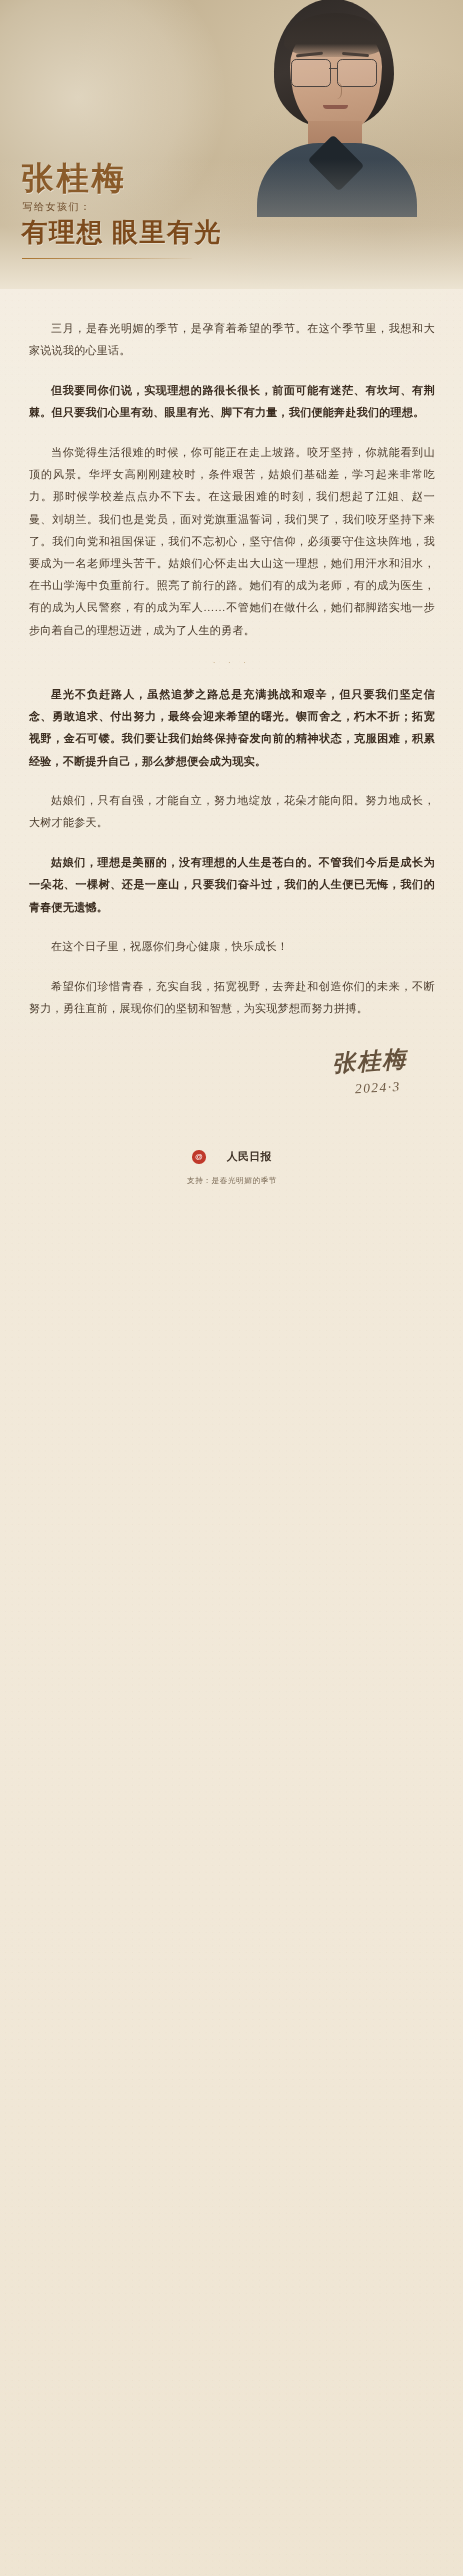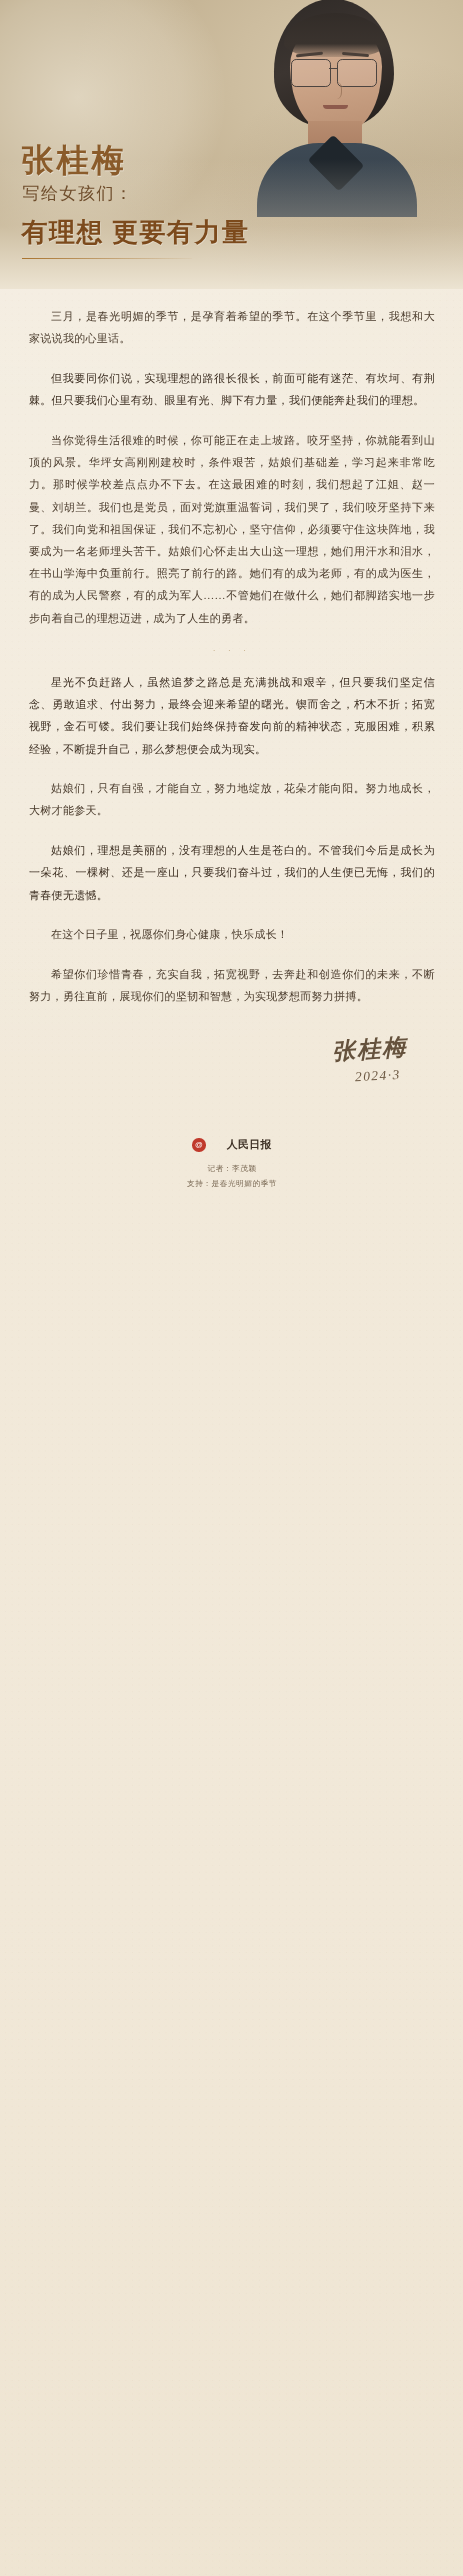--- a/index.html
+++ b/index.html
@@ -188,57 +188,57 @@
   .hero-name {
     font-size: 32px;
     letter-spacing: 3.1px;
     font-weight: bold;
     color: #8a5b2a;
     text-shadow: 0.5px 0.5px 0 rgba(255,255,255,0.45);
     line-height: 1.05;
     margin: 0 0 5.2px 0;
   }
   .hero-sub {
-    font-size: 17px;
+    font-size: 10px;
     color: #6e4c2b;
     letter-spacing: 1.5px;
-    margin: 0 0 10px 1px;
+    margin: 0 0 1px 1px;
   }
   .hero-slogan {
     font-size: 26px;
     font-weight: bold;
     color: #7c4a1c;
     letter-spacing: 1.5px;
     margin: 0;
     text-shadow: 0.5px 0.5px 0 rgba(255,255,255,0.35);
   }
   .hero-rule {
     width: 170px;
     height: 1.5px;
     background: linear-gradient(90deg, #a9742f 0%, rgba(169,116,47,0.05) 100%);
     margin-top: 7.2px;
   }
 
   
   .content {
     position: relative;
     z-index: 2;
-    padding: 16px 29px 0 29px;
+    padding: 28px 29px 0 29px;
   }
   p.para {
     font-size: 11px;
     line-height: 2.02;
     color: #4a3b2c;
     margin: 0 0 17.5px 0;
     text-indent: 2em;
     letter-spacing: 0.3px;
     text-align: justify;
   }
   p.para.bold {
-    font-weight: normal;
+    font-weight: bold;
     color: #3b2d20;
   }
   .divider-dots {
     text-align: center;
     color: #b79a6d;
     letter-spacing: 5.2px;
     font-size: 8.2px;
     margin: 2.1px 0 15.5px 0;
   }
 
@@ -333,21 +333,21 @@
       <div class="p-neck"></div>
       <div class="p-body"></div>
       <div class="p-collar"></div>
     </div>
 
     <div class="hero-fade"></div>
 
     <div class="hero-text">
       <h1 class="hero-name">张桂梅</h1>
       <div class="hero-sub">写给女孩们：</div>
-      <h2 class="hero-slogan">有理想 更要有力量</h2>
+      <h2 class="hero-slogan">有理想 眼里有光</h2>
       <div class="hero-rule"></div>
     </div>
   </div>
 
   <div class="content">
 
     <p class="para">三月，是春光明媚的季节，是孕育着希望的季节。在这个季节里，我想和大家说说我的心里话。</p>
     <p class="para bold">但我要同你们说，实现理想的路很长很长，前面可能有迷茫、有坎坷、有荆棘。但只要我们心里有劲、眼里有光、脚下有力量，我们便能奔赴我们的理想。</p>
     <p class="para">当你觉得生活很难的时候，你可能正在走上坡路。咬牙坚持，你就能看到山顶的风景。华坪女高刚刚建校时，条件艰苦，姑娘们基础差，学习起来非常吃力。那时候学校差点点办不下去。在这最困难的时刻，我们想起了江姐、赵一曼、刘胡兰。我们也是党员，面对党旗重温誓词，我们哭了，我们咬牙坚持下来了。我们向党和祖国保证，我们不忘初心，坚守信仰，必须要守住这块阵地，我要成为一名老师埋头苦干。姑娘们心怀走出大山这一理想，她们用汗水和泪水，在书山学海中负重前行。照亮了前行的路。她们有的成为老师，有的成为医生，有的成为人民警察，有的成为军人……不管她们在做什么，她们都脚踏实地一步步向着自己的理想迈进，成为了人生的勇者。</p>
 
@@ -364,18 +364,17 @@
       <div class="sign-name">张桂梅</div>
       <div class="sign-date">2024·3</div>
     </div>
   </div>
 
   <div class="footer">
     <div class="brand">
       <span class="brand-mark">@</span>
       <span class="brand-name">人民日报</span>
     </div>
-    <div class="credit">记者：李茂颖</div>
     <div class="credit">支持：是春光明媚的季节</div>
   </div>
 
 </div>
 
 
 </body></html>

